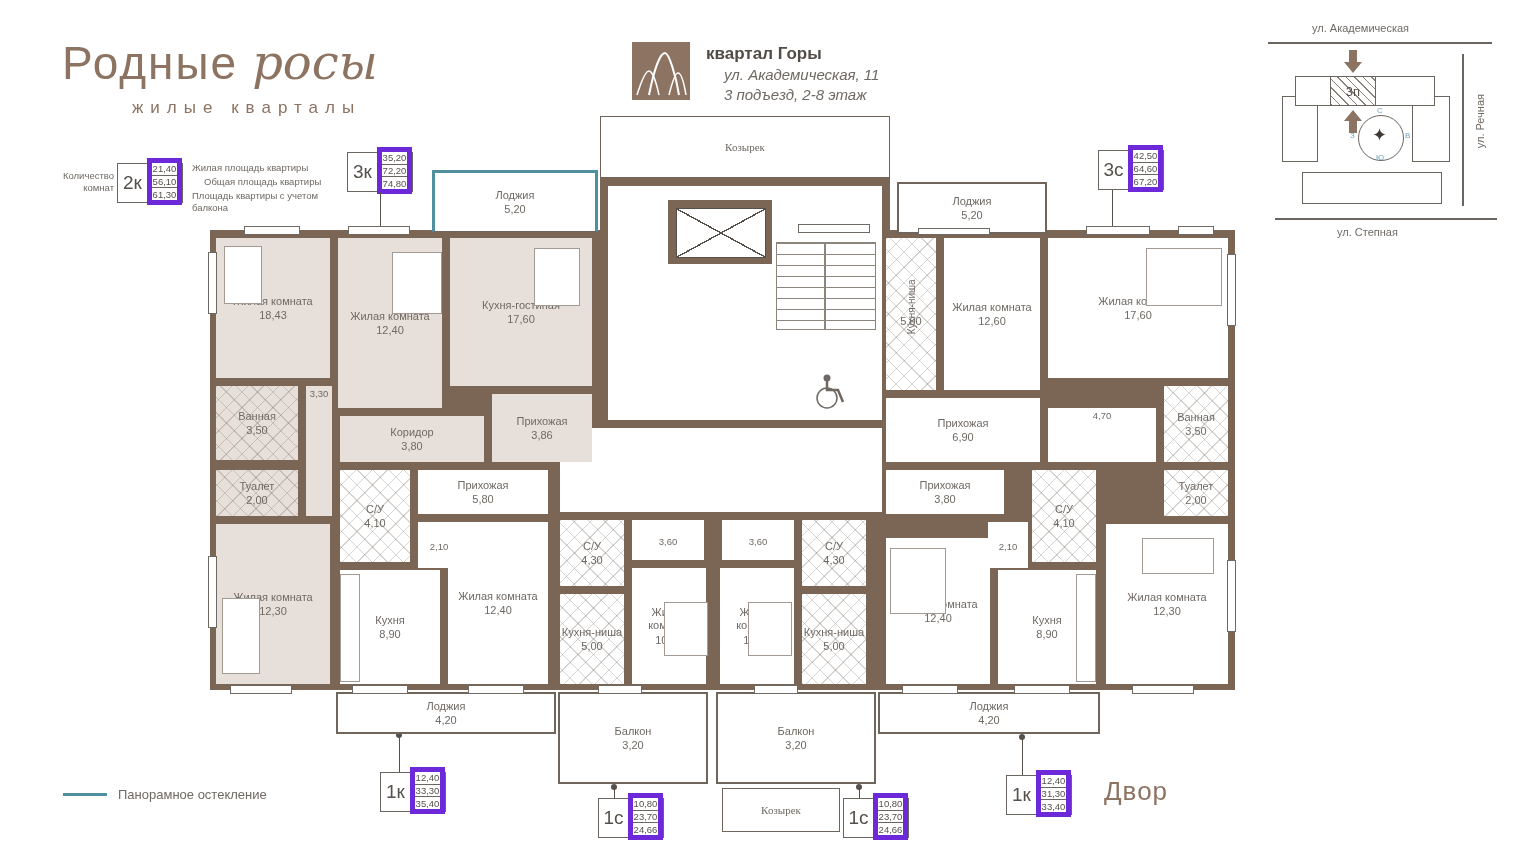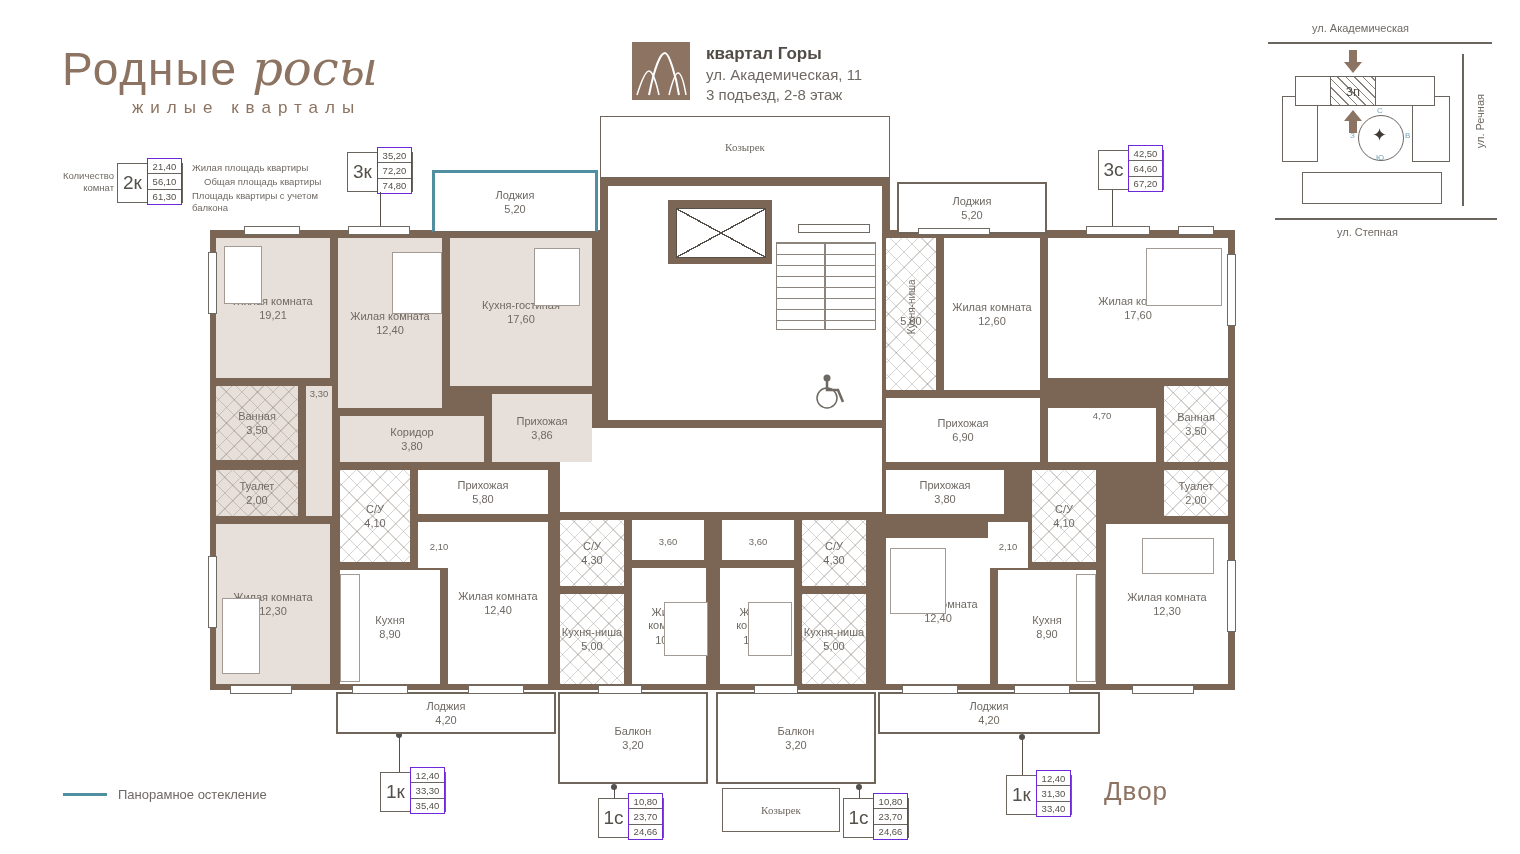--- a/index.html
+++ b/index.html
@@ -1,43 +1,43 @@
 <!DOCTYPE html>
 <html><head>
 <meta charset="utf-8">
 <style>
   html,body{margin:0;padding:0;background:#fff;}
   #canvas{position:relative;width:1520px;height:854px;background:#fff;overflow:hidden;
           font-family:"Liberation Sans",sans-serif;color:#6f6963;}
   .abs{position:absolute;}
   
-  .logo-line1{position:absolute;left:62px;top:40px;white-space:nowrap;}
+  .logo-line1{position:absolute;left:62px;top:34px;white-space:nowrap;}
   .logo-title{font-size:46px;color:#8d7362;letter-spacing:2px;}
   .logo-script{font-family:"DejaVu Serif",serif;font-style:italic;font-size:48px;color:#8d7362;margin-left:14px;}
   .logo-sub{position:absolute;left:132px;top:98px;font-size:17px;letter-spacing:7px;color:#8d7362;}
   
   .hdr-icon{position:absolute;left:632px;top:42px;width:58px;height:58px;}
   .hdr-project{position:absolute;left:706px;top:44px;font-size:17px;font-weight:bold;color:#514c46;}
-  .hdr-line{position:absolute;left:706px;font-size:15px;color:#6f6963;}
+  .hdr-line{position:absolute;left:724px;font-size:15px;color:#6f6963;font-style:italic;}
   
   .sp-street{position:absolute;background:#6b6560;}
   .sp-label{position:absolute;font-size:11px;color:#6f6963;white-space:nowrap;}
   .sp-b{position:absolute;border:1.5px solid #6b6560;background:#fff;box-sizing:border-box;}
   .sp-hatch{background-image:repeating-linear-gradient(45deg,#8a8178 0 1px,transparent 1px 6px);
             display:flex;align-items:center;justify-content:center;font-size:13px;color:#55504a;}
   .sp-arrow-stem{position:absolute;background:#8d7362;}
   .sp-tri{position:absolute;width:0;height:0;border-left:9px solid transparent;border-right:9px solid transparent;}
   .compass{position:absolute;border:1px solid #6b6560;border-radius:50%;background:#fff;}
   .compass-letter{position:absolute;font-size:8px;color:#6fa3b8;}
   .compass-star{position:absolute;font-size:18px;color:#3f3a35;}
   
   .tbox{position:absolute;width:66px;height:40px;border:1.5px solid #6b6560;background:#fff;display:flex;box-sizing:border-box;}
   .tbox-type{width:29px;display:flex;align-items:center;justify-content:center;font-size:19px;color:#55504a;}
   .tbox-vals{flex:1;display:flex;flex-direction:column;position:relative;top:-6px;height:47px;background:#fff;
-             border:1px solid #6d28d9;box-sizing:border-box;}
+             border:5px solid #6d28d9;box-sizing:border-box;}
   .tbox-val{flex:1;display:flex;align-items:center;justify-content:center;font-size:9.5px;color:#55504a;
             border-bottom:1px solid #6b6560;}
   .tbox-val:last-child{border-bottom:none;}
   .ptr{position:absolute;background:#55504a;}
   .dot{position:absolute;width:6px;height:6px;border-radius:50%;background:#55504a;}
   .small-text{position:absolute;font-size:9.5px;color:#6f6963;line-height:1.25;}
   .pano-line{position:absolute;background:#4f8fa0;}
   .pano-text{position:absolute;font-size:13px;color:#6f6963;}
   .dvor{position:absolute;font-size:26px;color:#8d7362;letter-spacing:1px;}
   
@@ -203,21 +203,21 @@
         <div class="rarea">5,20</div>
       </div>
       <div class="room open" style="left: 897px; top: 182px; width: 150px; height: 52px;">
         <div class="rname">Лоджия</div>
         <div class="rarea">5,20</div>
       </div>
       <div class="room " style="left: 608px; top: 186px; width: 274px; height: 234px;"></div>
       <div class="room " style="left: 560px; top: 428px; width: 322px; height: 84px;"></div>
       <div class="room beige" style="left: 216px; top: 238px; width: 114px; height: 140px;">
         <div class="rname">Жилая комната</div>
-        <div class="rarea">19,21</div>
+        <div class="rarea">18,43</div>
       </div>
       <div class="room beige" style="left: 338px; top: 238px; width: 104px; height: 170px;">
         <div class="rname">Жилая комната</div>
         <div class="rarea">12,40</div>
       </div>
       <div class="room beige" style="left: 450px; top: 238px; width: 142px; height: 148px;">
         <div class="rname">Кухня-гостиная</div>
         <div class="rarea">17,60</div>
       </div>
       <div class="room hatch beige" style="left: 216px; top: 386px; width: 82px; height: 74px;">

